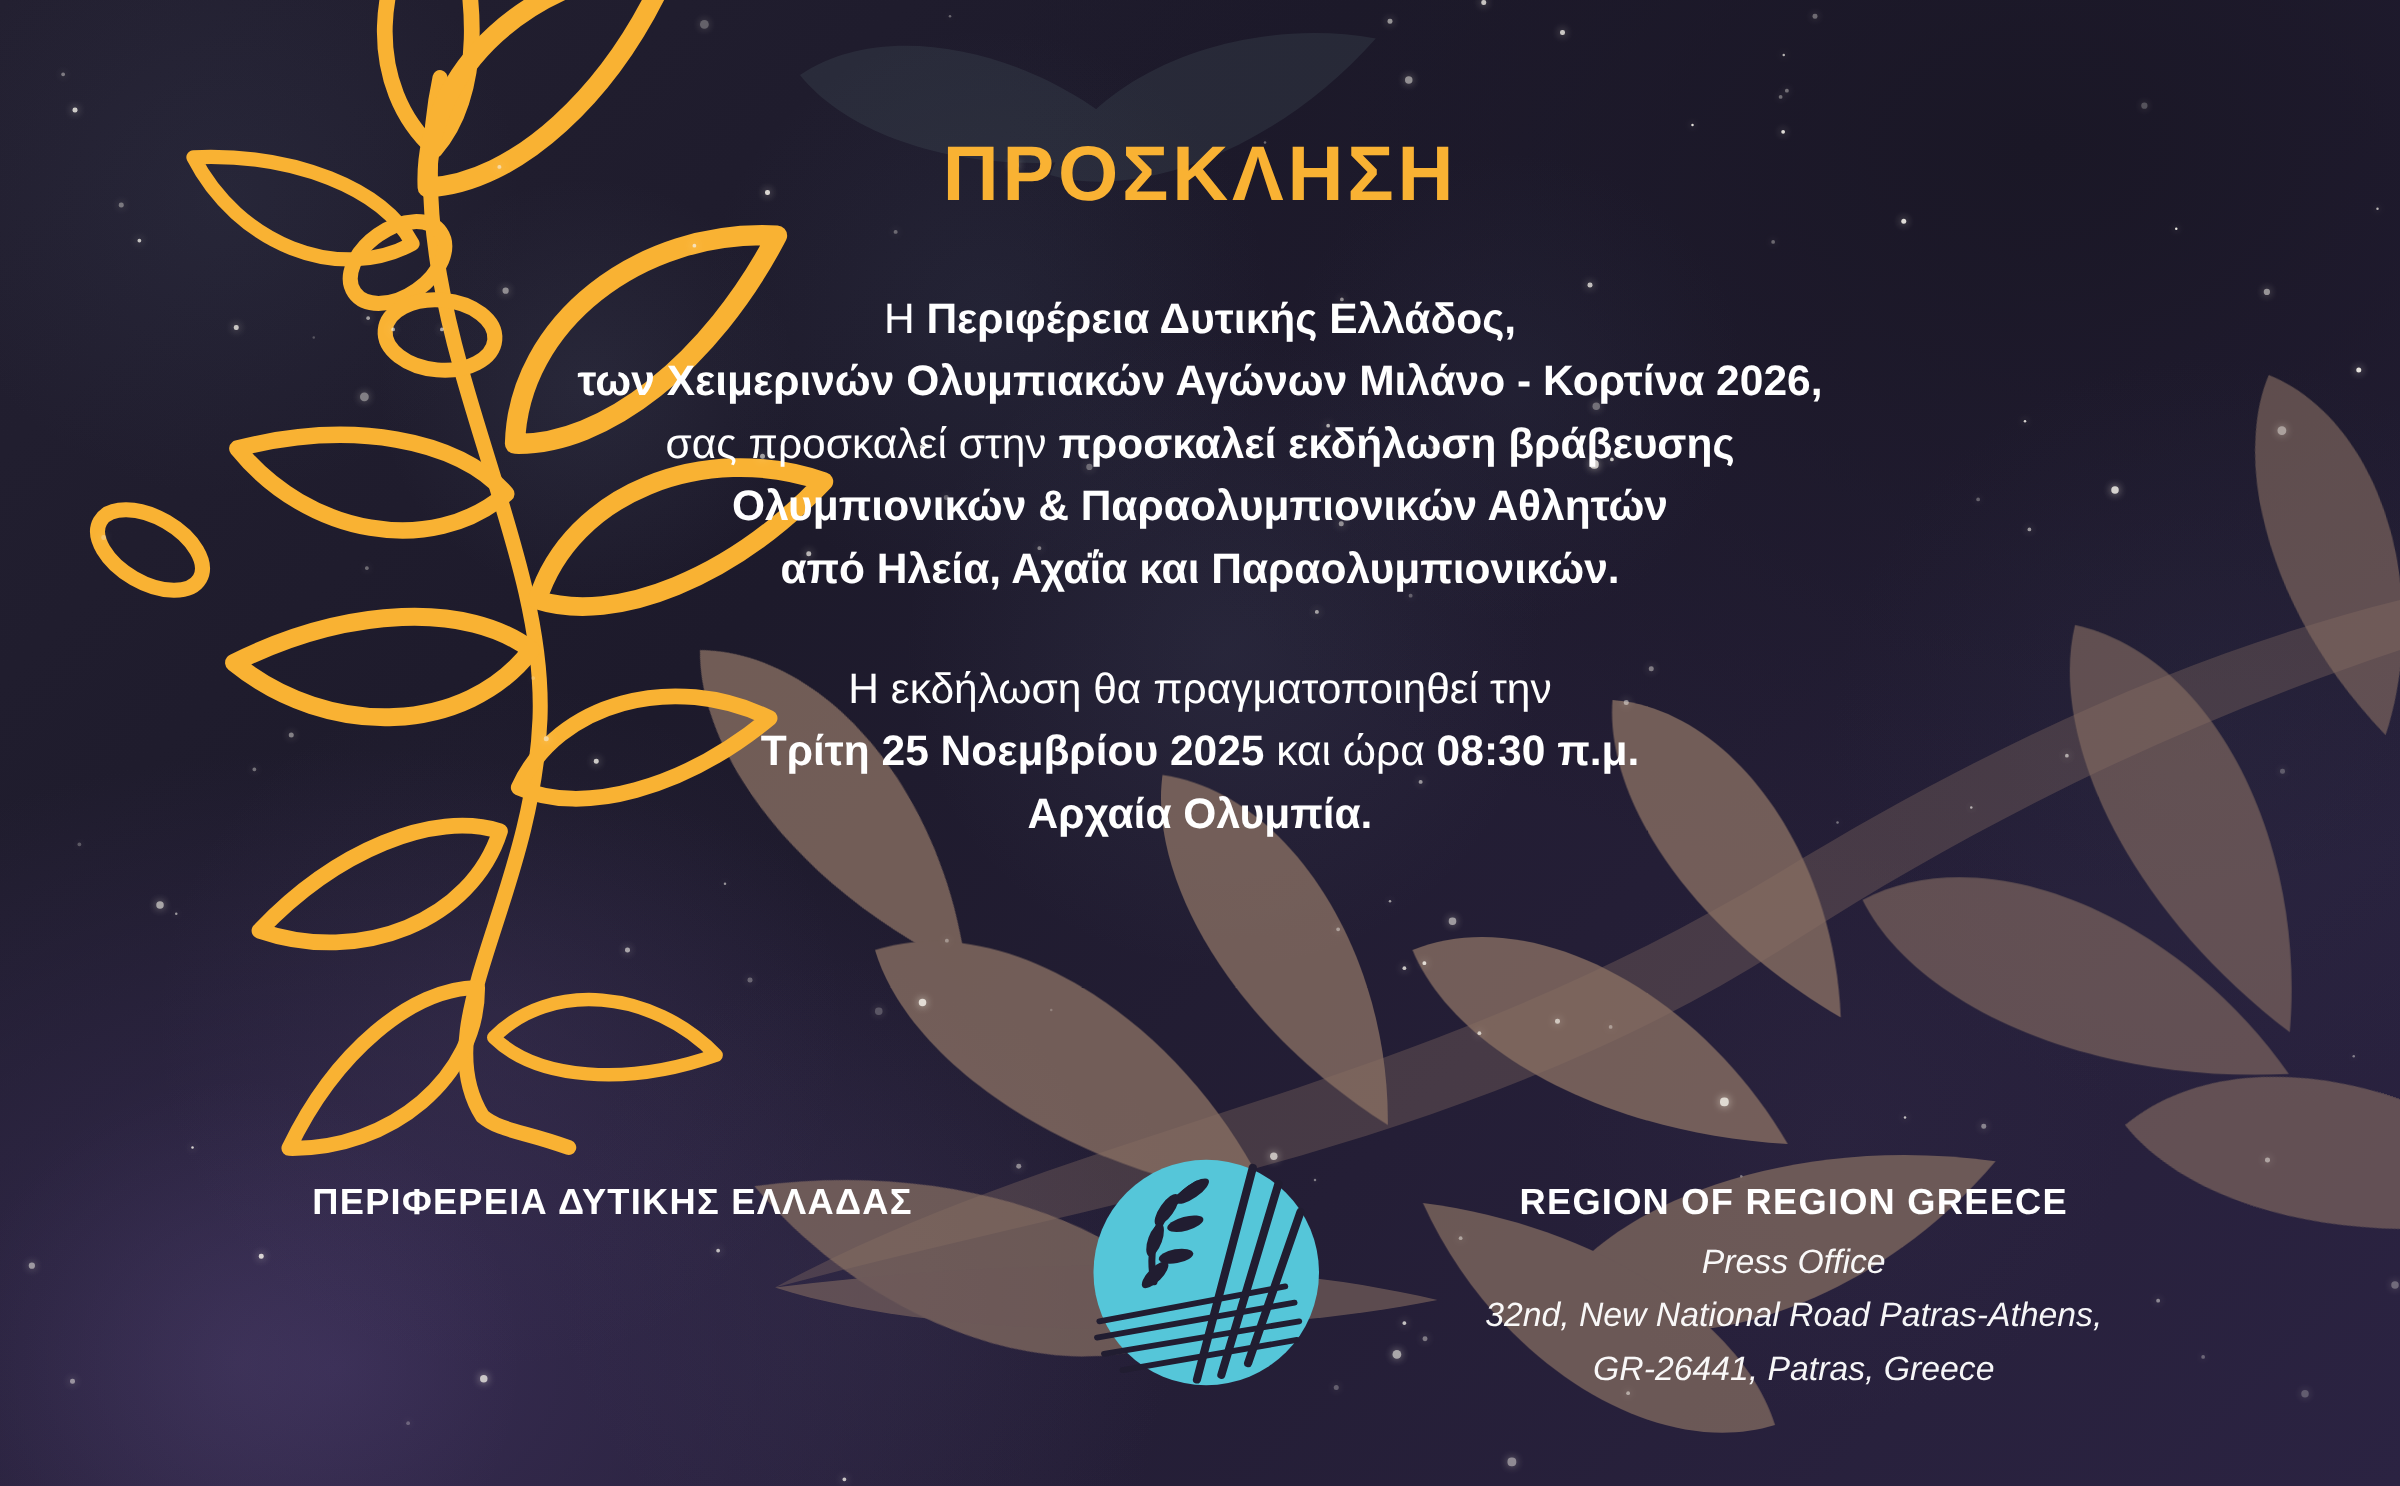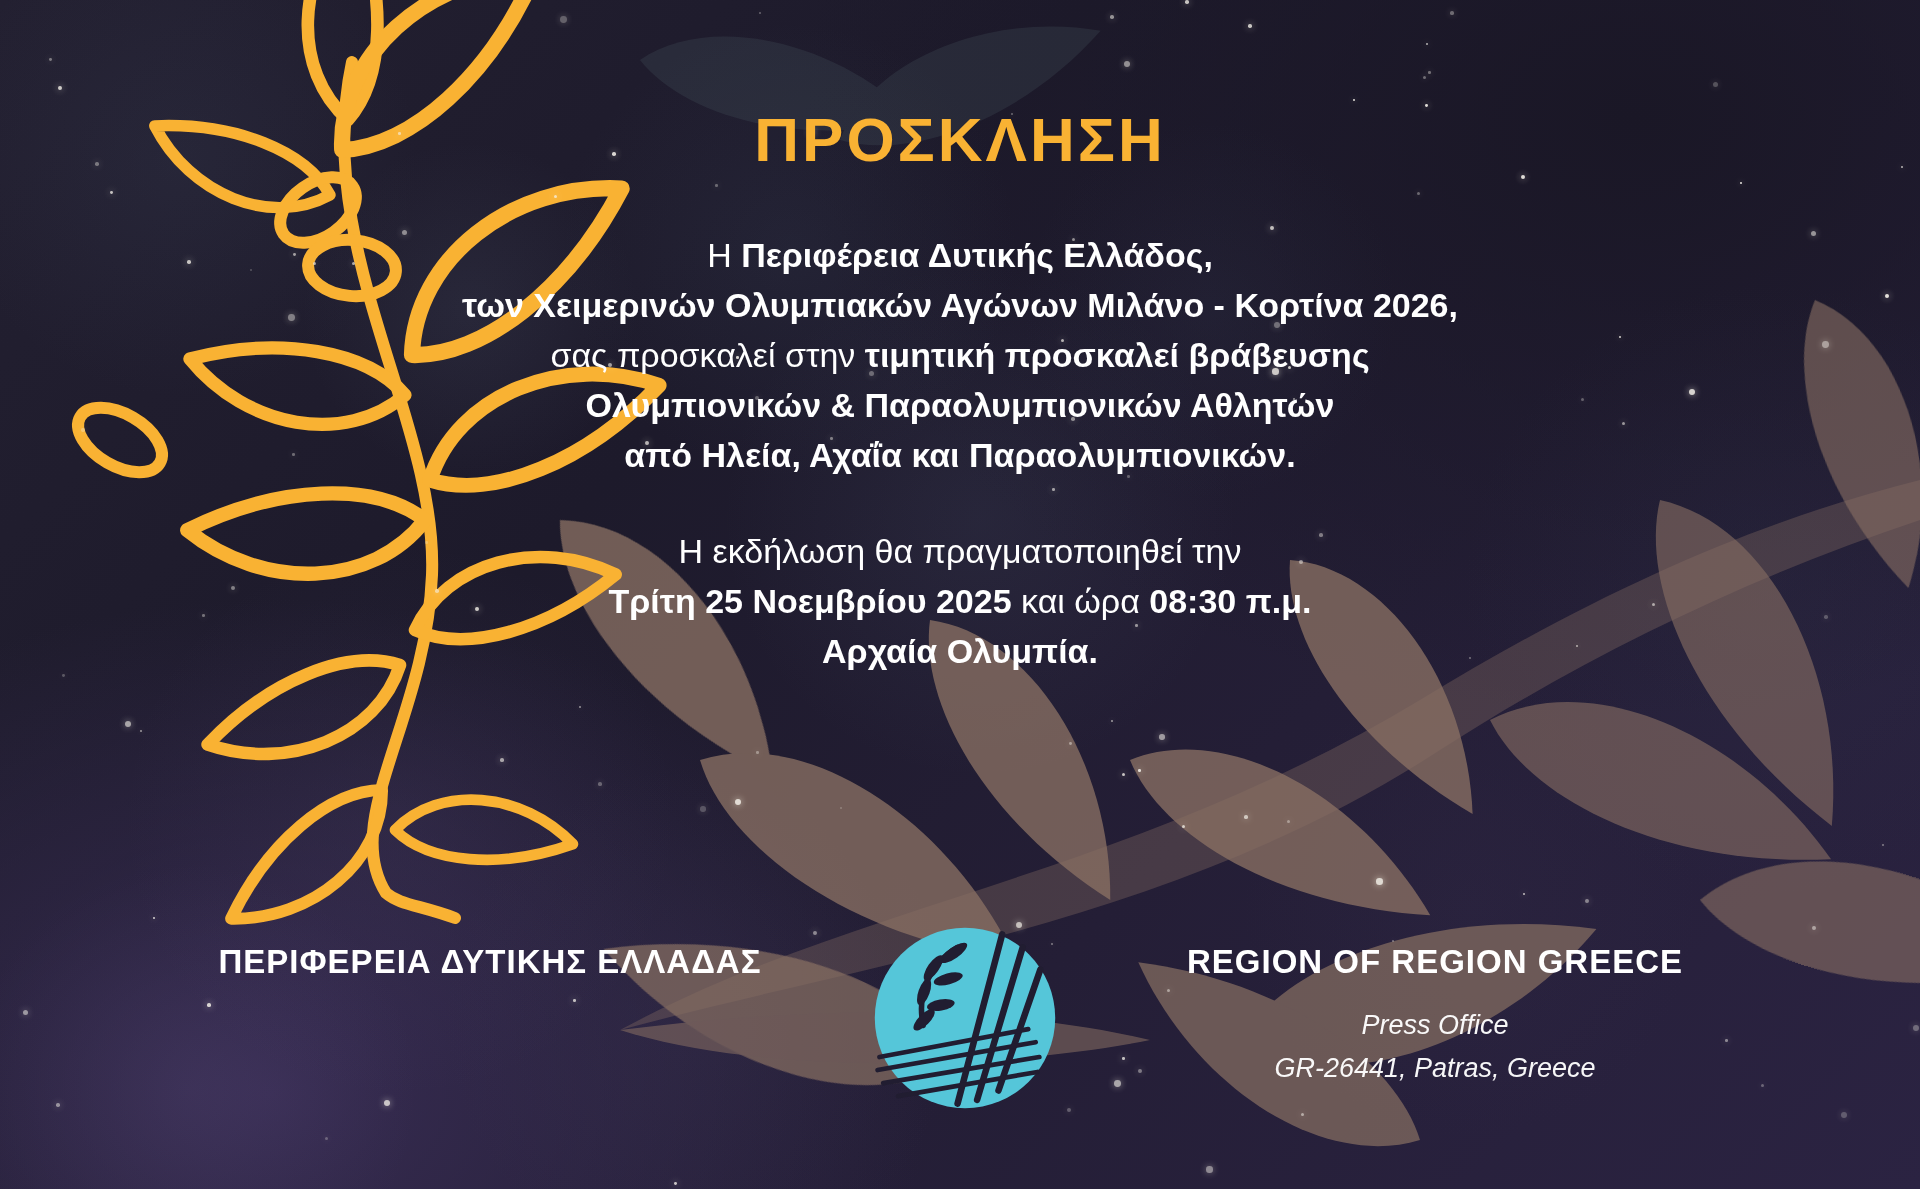--- a/index.html
+++ b/index.html
@@ -21,21 +21,21 @@
     position:absolute;top:104px;left:0;width:100%;text-align:center;
     color:#F9B233;font-size:62px;font-weight:700;letter-spacing:3px;
   }
   
   .body-text{position:absolute;top:230px;left:0;width:100%;text-align:center;color:#ffffff;}
   .body-text .line{font-size:34px;line-height:50px;font-weight:400;white-space:nowrap;}
   .body-text .b{font-weight:700;}
   .para2{margin-top:46px;}
   
   .footer-block{position:absolute;top:942px;text-align:center;color:#ffffff;}
-  .footer-block .f-title{font-size:33px;font-weight:700;letter-spacing:1px;line-height:40px;margin-bottom:22px;white-space:nowrap;}
+  .footer-block .f-title{font-size:29px;font-weight:700;letter-spacing:1px;line-height:40px;margin-bottom:6px;white-space:nowrap;}
   .footer-block .addr-line{font-size:27px;line-height:43px;font-style:italic;font-weight:400;opacity:.96;white-space:nowrap;}
   .greek-block{left:140px;width:700px;}
   .english-block{left:1085px;width:700px;}
   .logo-wrap{position:absolute;left:872px;top:925px;width:186px;height:186px;}
 </style>
 </head>
 <body>
 
 <div class="canvas">
 
@@ -223,21 +223,21 @@
       <div class="star" style="left: 110px; top: 191px; height: 2.8px; width: 2.8px; opacity: 0.77;"></div>
       <div class="star" style="left: 1272px; top: 368px; height: 6.6px; width: 6.6px; opacity: 0.81;"></div>
     </div>
 
   <div class="title">ΠΡΟΣΚΛΗΣΗ</div>
 
   <div class="body-text">
     <div>
         <div class="line"><span>Η </span><span class="b">Περιφέρεια Δυτικής Ελλάδος,</span></div>
         <div class="line"><span class="b">των Χειμερινών Ολυμπιακών Αγώνων Μιλάνο - Κορτίνα 2026,</span></div>
-        <div class="line"><span>σας προσκαλεί στην </span><span class="b">τιμητική προσκαλεί βράβευσης</span></div>
+        <div class="line"><span>σας προσκαλεί στην </span><span class="b">προσκαλεί εκδήλωση βράβευσης</span></div>
         <div class="line"><span class="b">Ολυμπιονικών &amp; Παραολυμπιονικών Αθλητών</span></div>
         <div class="line"><span class="b">από Ηλεία, Αχαΐα και Παραολυμπιονικών.</span></div>
       </div>
     <div class="para2">
         <div class="line"><span>Η εκδήλωση θα πραγματοποιηθεί την</span></div>
         <div class="line"><span class="b">Τρίτη 25 Νοεμβρίου 2025</span><span> και ώρα </span><span class="b">08:30 π.μ.</span></div>
         <div class="line"><span class="b">Αρχαία Ολυμπία.</span></div>
       </div>
   </div>
 
@@ -266,17 +266,18 @@
         <path d="M12,170 L180,142" stroke-width="5"></path>
         <path d="M28,184 L178,158" stroke-width="5"></path>
       </g>
     </svg>
   </div>
 
   <div class="footer-block english-block">
     <div class="f-title">REGION OF REGION GREECE</div>
     <div>
         <div class="addr-line">Press Office</div>
+        <div class="addr-line">32nd, New National Road Patras-Athens,</div>
         <div class="addr-line">GR-26441, Patras, Greece</div>
       </div>
   </div>
 
 </div>
 
 </body></html>

